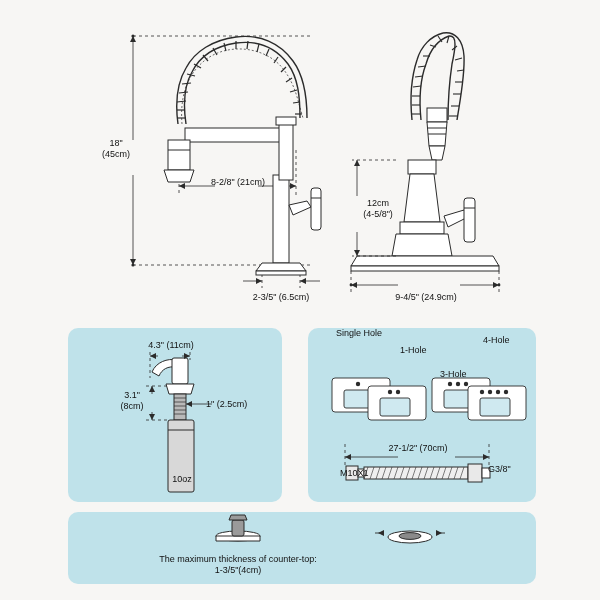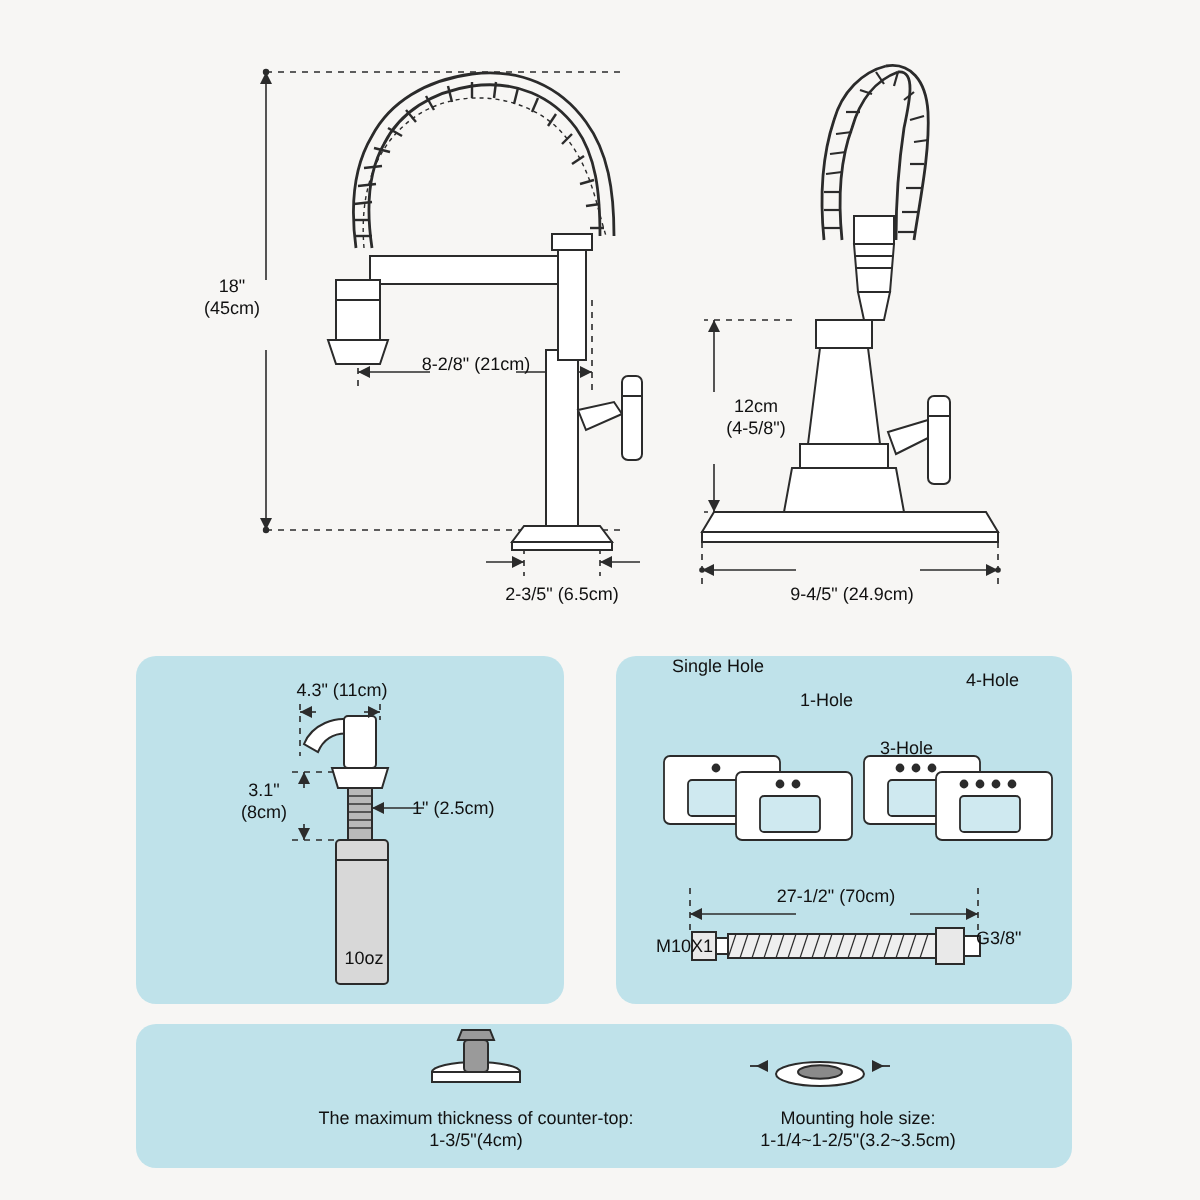--- a/index.html
+++ b/index.html
@@ -428,23 +428,21 @@
 
   <div class="lbl c" style="left:170px;top:474px;width:24px;">10oz</div>
 
   <div class="lbl" style="left:336px;top:328px;">Single Hole</div>
   <div class="lbl" style="left:400px;top:345px;">1-Hole</div>
   <div class="lbl" style="left:440px;top:345px;margin-top:24px;">3-Hole</div>
   <div class="lbl" style="left:483px;top:335px;">4-Hole</div>
 
   <div class="lbl c" style="left:382px;top:443px;width:72px;">27-1/2" (70cm)</div>
 
-  <div class="lbl" style="left:328px;top:468px;">M10X1</div>
+  <div class="lbl" style="left:340px;top:468px;">M10X1</div>
 
   <div class="lbl" style="left:488px;top:464px;">G3/8"</div>
 
   <div class="lbl c" style="left:122px;top:554px;width:232px;">The maximum thickness of counter-top:
 1-3/5"(4cm)</div>
 
-  <div class="lbl c" style="left:346px;top:554px;width:166px;">Mounting hole size:
-1-1/4~1-2/5"(3.2~3.5cm)</div>
 
 </div>
 
 </body></html>

